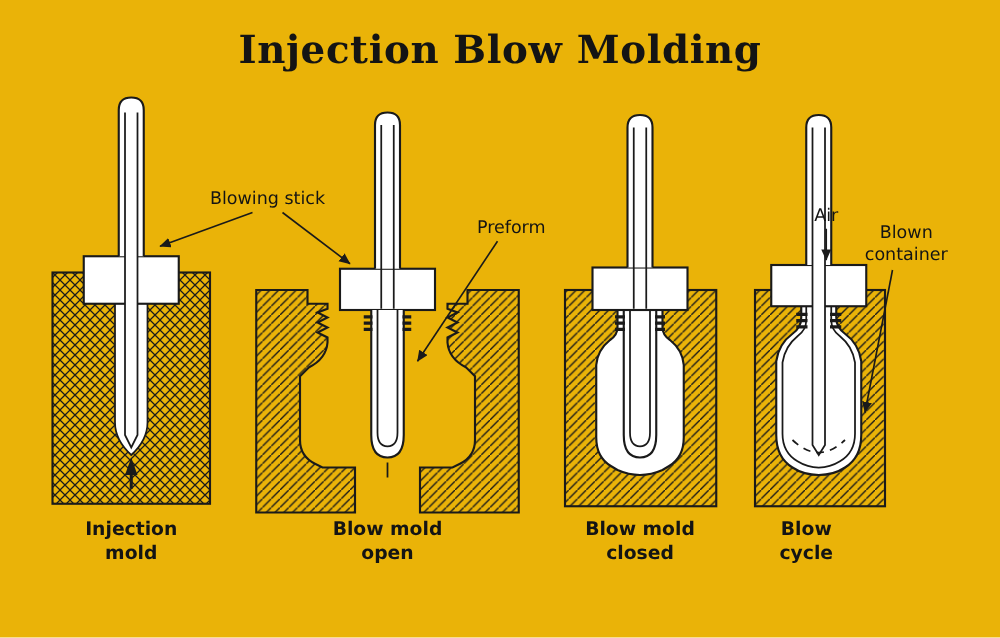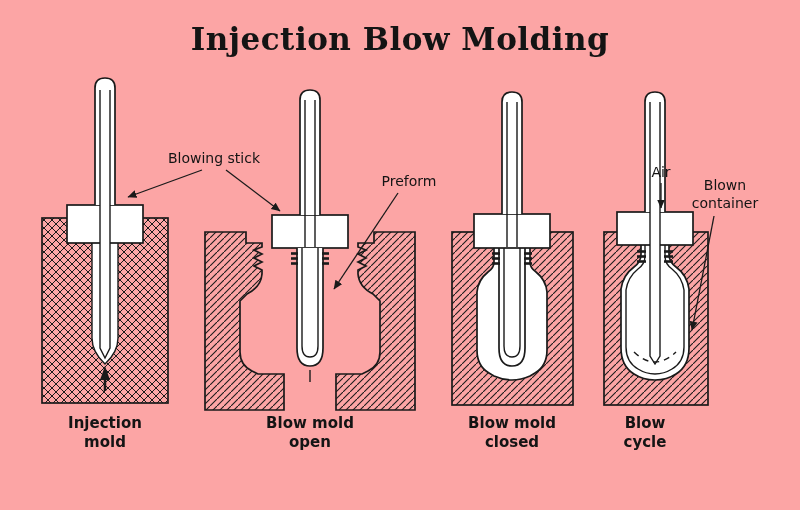--- a/index.html
+++ b/index.html
@@ -1,16 +1,16 @@
 <!DOCTYPE html>
 <html><head>
 <meta charset="utf-8">
 <style>
   html,body { margin:0; padding:0; background:#ffffff; }
-  .page { width:800px; height:510px; background:#fca5a5; position:relative; overflow:hidden; }
+  .page { width:800px; height:510px; background:#eab308; position:relative; overflow:hidden; }
   svg { display:block; }
   text { font-family:"DejaVu Sans","Liberation Sans",sans-serif; fill:#141414; }
   .title { font-family:"DejaVu Serif","Liberation Serif",serif; font-size:31px; font-weight:700; text-anchor:middle; letter-spacing:0.5px; }
   .lbl { font-size:14px; text-anchor:middle; }
   .cap { font-size:15px; font-weight:600; text-anchor:middle; }
   .ln  { stroke:#1a1a1a; stroke-width:1.7; }
   .ln2 { stroke:#1a1a1a; stroke-width:1.4; }
   .tick { stroke:#1a1a1a; stroke-width:2.6; }
   .leader { stroke:#1a1a1a; stroke-width:1.3; fill:none; marker-end:url(#arrow); }
   .dash { stroke:#1a1a1a; stroke-width:1.4; fill:none; stroke-dasharray:6 5; }

